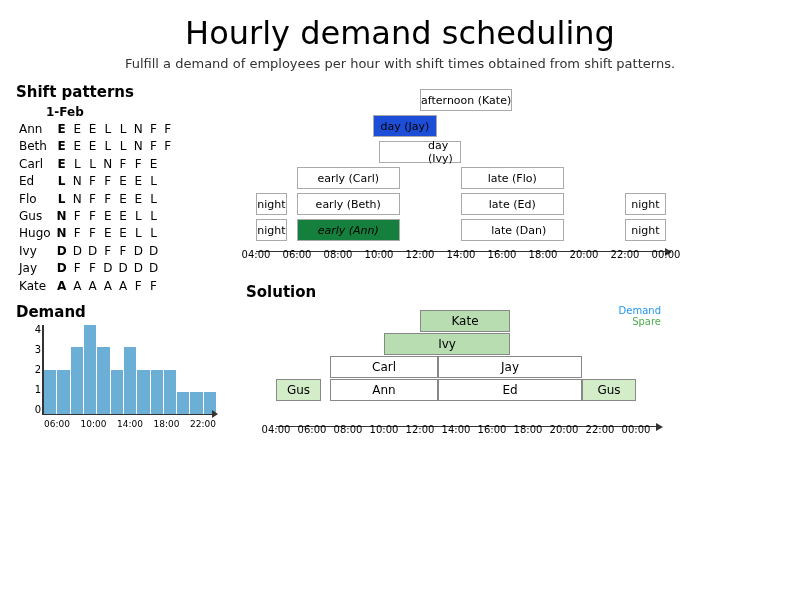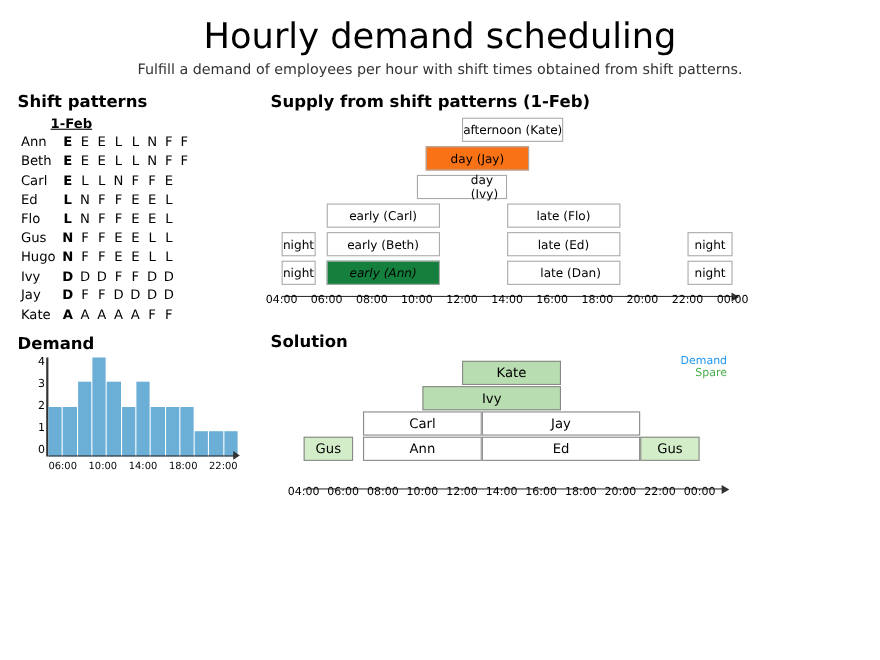--- a/index.html
+++ b/index.html
@@ -42,21 +42,21 @@
       font-size: 12px;
       border-collapse: collapse;
       line-height: 1.45;
     }
     .shift-table td {
       padding: 0 3px;
       text-align: center;
     }
     .shift-table td.name { text-align: left; }
     .shift-table td.bold { font-weight: bold; }
-    .date-header { font-weight: bold; font-size: 12px; margin-bottom: 2px; padding-left: 30px; text-decoration: underline; }
+    .date-header { font-weight: bold; font-size: 12px; margin-bottom: 2px; padding-left: 30px; }
 
     
     .supply-chart-area {
       position: relative;
       height: 175px;
       margin-top: 4px;
       margin-left: 10px;
     }
 
     
@@ -312,24 +312,23 @@
             <div class="demand-x-label">14:00</div>
             <div class="demand-x-label">18:00</div>
             <div class="demand-x-label">22:00</div>
           </div>
       </div>
     </div>
   </div>
 
   <div class="right-col">
 
-    <div class="section-title">Supply from shift patterns (1-Feb)</div>
     <div class="supply-chart-area" id="supply-chart" style="height: 175px; width: 415px; position: relative;">
         <div style="position: absolute; height: 22px; border: 1px solid rgb(170, 170, 170); background: rgb(255, 255, 255); display: flex; align-items: center; justify-content: center; font-size: 11px; left: 164px; width: 92.25px; top: 2px;">afternoon (Kate)</div>
-        <div style="position: absolute; height: 22px; border: 1px solid rgb(170, 170, 170); background: #f97316; display: flex; align-items: center; justify-content: center; font-size: 11px; left: 131px; width: 94px; top: 28px;">day (Jay)</div>
+        <div style="position: absolute; height: 22px; border: 1px solid rgb(170, 170, 170); background: #1d4ed8; display: flex; align-items: center; justify-content: center; font-size: 11px; left: 117px; width: 64px; top: 28px;">day (Jay)</div>
         <div style="position: absolute; height: 22px; border: 1px solid rgb(170, 170, 170); background: rgb(255, 255, 255); display: flex; align-items: center; justify-content: center; font-size: 11px; left: 123px; width: 82px; top: 54px; padding-left: 48px;">day (Ivy)</div>
         <div style="position: absolute; height: 22px; border: 1px solid rgb(170, 170, 170); background: rgb(255, 255, 255); display: flex; align-items: center; justify-content: center; font-size: 11px; left: 41px; width: 102.5px; top: 80px;">early (Carl)</div>
         <div style="position: absolute; height: 22px; border: 1px solid rgb(170, 170, 170); background: rgb(255, 255, 255); display: flex; align-items: center; justify-content: center; font-size: 11px; left: 205px; width: 102.5px; top: 80px;">late (Flo)</div>
         <div style="position: absolute; height: 22px; border: 1px solid rgb(170, 170, 170); background: rgb(255, 255, 255); display: flex; align-items: center; justify-content: center; font-size: 11px; left: 0px; width: 30.75px; top: 106px;">night</div>
         <div style="position: absolute; height: 22px; border: 1px solid rgb(170, 170, 170); background: rgb(255, 255, 255); display: flex; align-items: center; justify-content: center; font-size: 11px; left: 205px; width: 102.5px; top: 106px;">late (Ed)</div>
         <div style="position: absolute; height: 22px; border: 1px solid rgb(170, 170, 170); background: rgb(255, 255, 255); display: flex; align-items: center; justify-content: center; font-size: 11px; left: 41px; width: 102.5px; top: 106px;">early (Beth)</div>
         <div style="position: absolute; height: 22px; border: 1px solid rgb(170, 170, 170); background: rgb(255, 255, 255); display: flex; align-items: center; justify-content: center; font-size: 11px; left: 369px; width: 41px; top: 106px;">night</div>
         <div style="position: absolute; height: 22px; border: 1px solid rgb(170, 170, 170); background: rgb(255, 255, 255); display: flex; align-items: center; justify-content: center; font-size: 11px; left: 0px; width: 30.75px; top: 132px;">night</div>
         <div style="position: absolute; height: 22px; border: 1px solid rgb(170, 170, 170); background: #15803d; display: flex; align-items: center; justify-content: center; font-size: 11px; left: 41px; width: 102.5px; top: 132px; font-style: italic;">early (Ann)</div>
         <div style="position: absolute; height: 22px; border: 1px solid rgb(170, 170, 170); background: rgb(255, 255, 255); display: flex; align-items: center; justify-content: center; font-size: 11px; left: 205px; width: 102.5px; top: 132px; padding-left: 13px;">late (Dan)</div>

